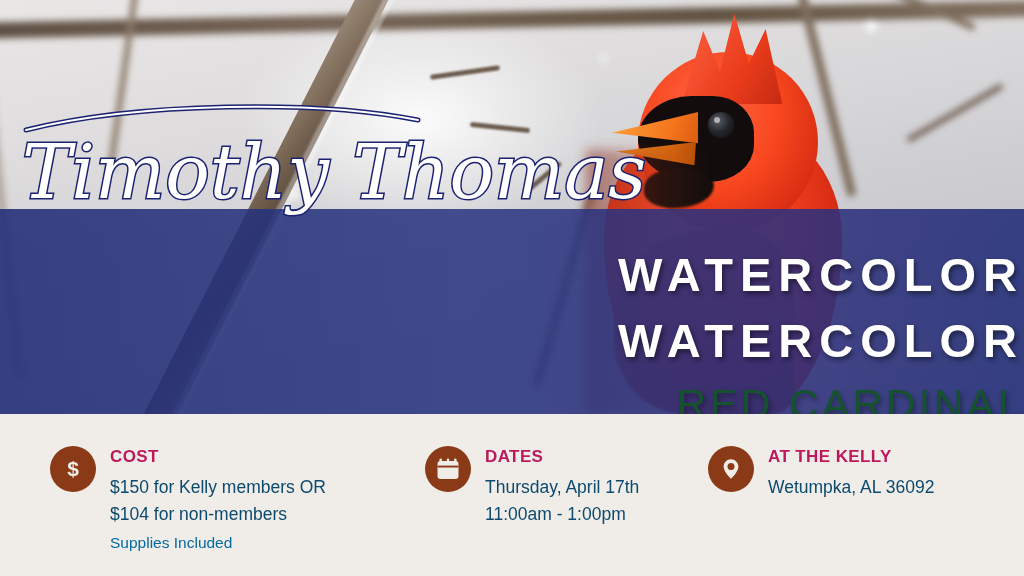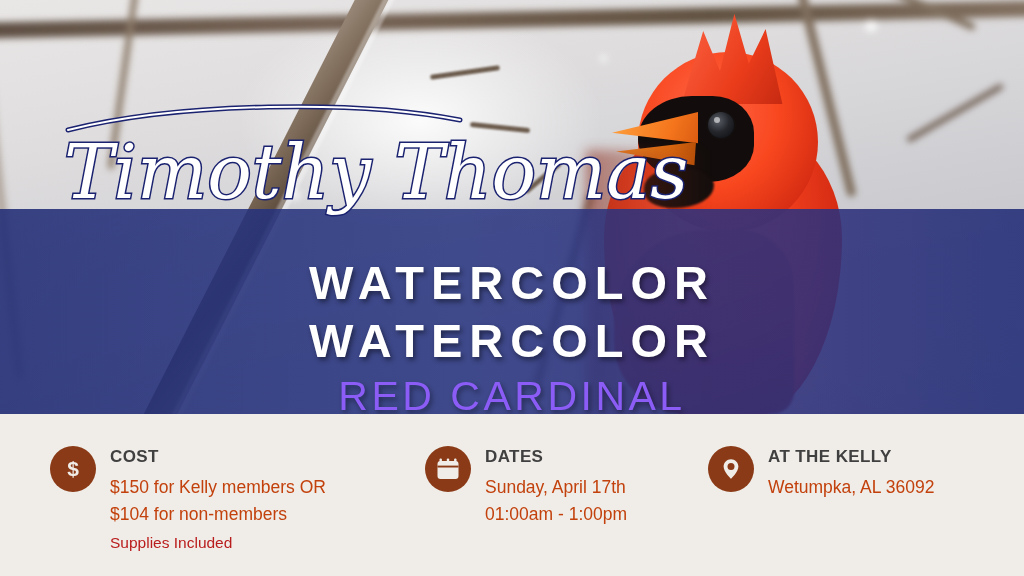--- a/index.html
+++ b/index.html
@@ -67,44 +67,44 @@
     border-radius:50% 30% 12% 40%;filter:blur(.8px);opacity:.95;}
   .bird .shade{position:absolute;left:0;top:150px;width:120px;height:264px;
     background:linear-gradient(90deg,rgba(140,40,22,.55),rgba(140,40,22,0));filter:blur(6px);}
 
   
   .band{position:absolute;left:0;top:209px;width:1024px;height:205px;
     background:rgba(40,52,128,.86);}
   .band-shade{position:absolute;inset:0;background:linear-gradient(90deg,rgba(25,33,96,.25),rgba(25,33,96,0) 45%,rgba(80,40,110,.18) 78%,rgba(30,38,105,.3));}
 
   .titles{position:absolute;left:0;top:209px;width:1024px;height:256px;
-    display:flex;flex-direction:column;align-items:center;justify-content:center;text-align:center;}
+    display:flex;flex-direction:column;align-items:flex-end;justify-content:center;text-align:center;gap:8px;}
   .t-main{color:#ffffff;font-size:47px;font-weight:bold;letter-spacing:7px;line-height:1.22;
     text-shadow:2px 3px 5px rgba(0,0,0,.45);white-space:nowrap;}
-  .t-sub{color:#8b5cf6;font-size:41px;font-weight:300;letter-spacing:3.5px;margin-top:4px;
+  .t-sub{color:#14532d;font-size:41px;font-weight:300;letter-spacing:3.5px;margin-top:4px;
     text-shadow:2px 3px 5px rgba(0,0,0,.4);white-space:nowrap;}
 
   
-  .sig{position:absolute;left:18px;top:96px;width:420px;height:130px;pointer-events:none;margin-left:42px;}
+  .sig{position:absolute;left:18px;top:96px;width:420px;height:130px;pointer-events:none;}
   .sig svg{width:100%;height:100%;overflow:visible;}
   .sig text{font-family:"DejaVu Serif",serif;font-size:74px;font-style:italic;
     fill:#ffffff;stroke:#1b2370;stroke-width:3px;paint-order:stroke fill;}
 
   
   .footer{position:absolute;left:0;top:414px;width:1024px;height:162px;background:#f0ede8;}
   .cols{position:absolute;left:0;top:0;width:1024px;height:162px;}
   .col{position:absolute;top:32px;display:flex;align-items:flex-start;}
   .c1{left:50px;} .c2{left:425px;justify-content:space-between;} .c3{left:708px;}
   .icon{width:46px;height:46px;border-radius:50%;background:#8a3a16;flex:0 0 46px;
     display:flex;align-items:center;justify-content:center;margin-right:14px;}
   .icon svg{display:block;}
   .c-txt{padding-top:1px;}
-  .c-head{color:#404040;font-size:17px;font-weight:bold;letter-spacing:.4px;margin-bottom:7px;}
-  .c-line{color:#c2410c;font-size:17.5px;line-height:1.52;white-space:nowrap;}
-  .c-note{color:#b91c1c;font-size:15.5px;margin-top:7px;}
+  .c-head{color:#be185d;font-size:17px;font-weight:bold;letter-spacing:.4px;margin-bottom:7px;}
+  .c-line{color:#0c4a6e;font-size:17.5px;line-height:1.52;white-space:nowrap;}
+  .c-note{color:#0369a1;font-size:15.5px;margin-top:7px;}
 </style>
 </head>
 <body>
 
 <div id="poster">
 
   <div class="photo">
     <div class="blurwrap">
       <div class="branch b-top"></div>
       <div class="twig t4"></div>
@@ -177,22 +177,22 @@
           <svg width="26" height="26" viewBox="0 0 26 26" aria-hidden="true">
             <rect x="4.5" y="2.5" width="2.4" height="4" rx="1" fill="#f0ede8"></rect>
             <rect x="11.8" y="2.5" width="2.4" height="4" rx="1" fill="#f0ede8"></rect>
             <rect x="19.1" y="2.5" width="2.4" height="4" rx="1" fill="#f0ede8"></rect>
             <rect x="2.5" y="5" width="21" height="18" rx="3" fill="#f0ede8"></rect>
             <rect x="2.5" y="9.6" width="21" height="1.9" fill="#8a3a16"></rect>
           </svg>
         </div>
         <div class="c-txt">
           <div class="c-head">DATES</div>
-          <div class="c-line">Sunday, April 17th</div>
-          <div class="c-line">01:00am - 1:00pm</div>
+          <div class="c-line">Thursday, April 17th</div>
+          <div class="c-line">11:00am - 1:00pm</div>
         </div>
       </div>
 
       <div class="col c3">
         <div class="icon">
           <svg width="26" height="26" viewBox="0 0 26 26" aria-hidden="true">
             <path d="M13 3.2c-4.1 0-7.4 3.3-7.4 7.4 0 5.5 7.4 12.2 7.4 12.2s7.4-6.7 7.4-12.2c0-4.1-3.3-7.4-7.4-7.4z" fill="#f0ede8"></path>
             <circle cx="13" cy="10.4" r="3.5" fill="#8a3a16"></circle>
           </svg>
         </div>

